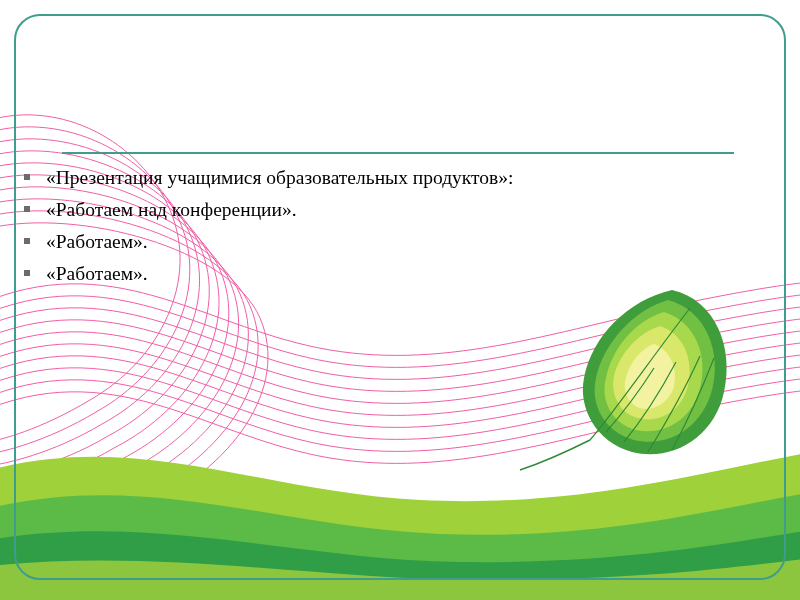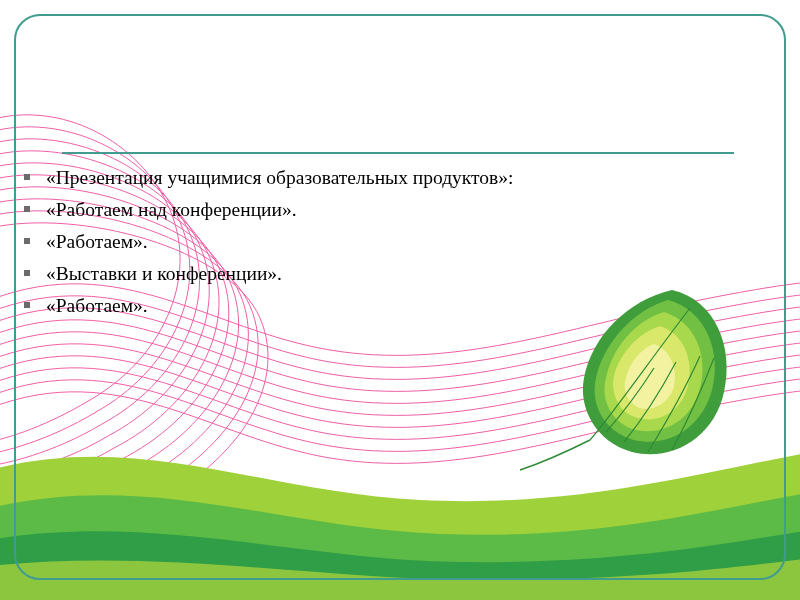--- a/index.html
+++ b/index.html
@@ -158,21 +158,20 @@
       </li>
       <li>
         <span class="marker"></span>
       </li>
       <li>
         <span class="marker"></span>
         <span>«Работаем».</span>
       </li>
       <li>
         <span class="marker"></span>
-        <span>«Выставки и конференции».</span>
       </li>
       <li>
         <span class="marker"></span>
       </li>
       <li>
         <span class="marker"></span>
         <span> «Работаем».</span>
       </li>
     </ul>
   </div>

